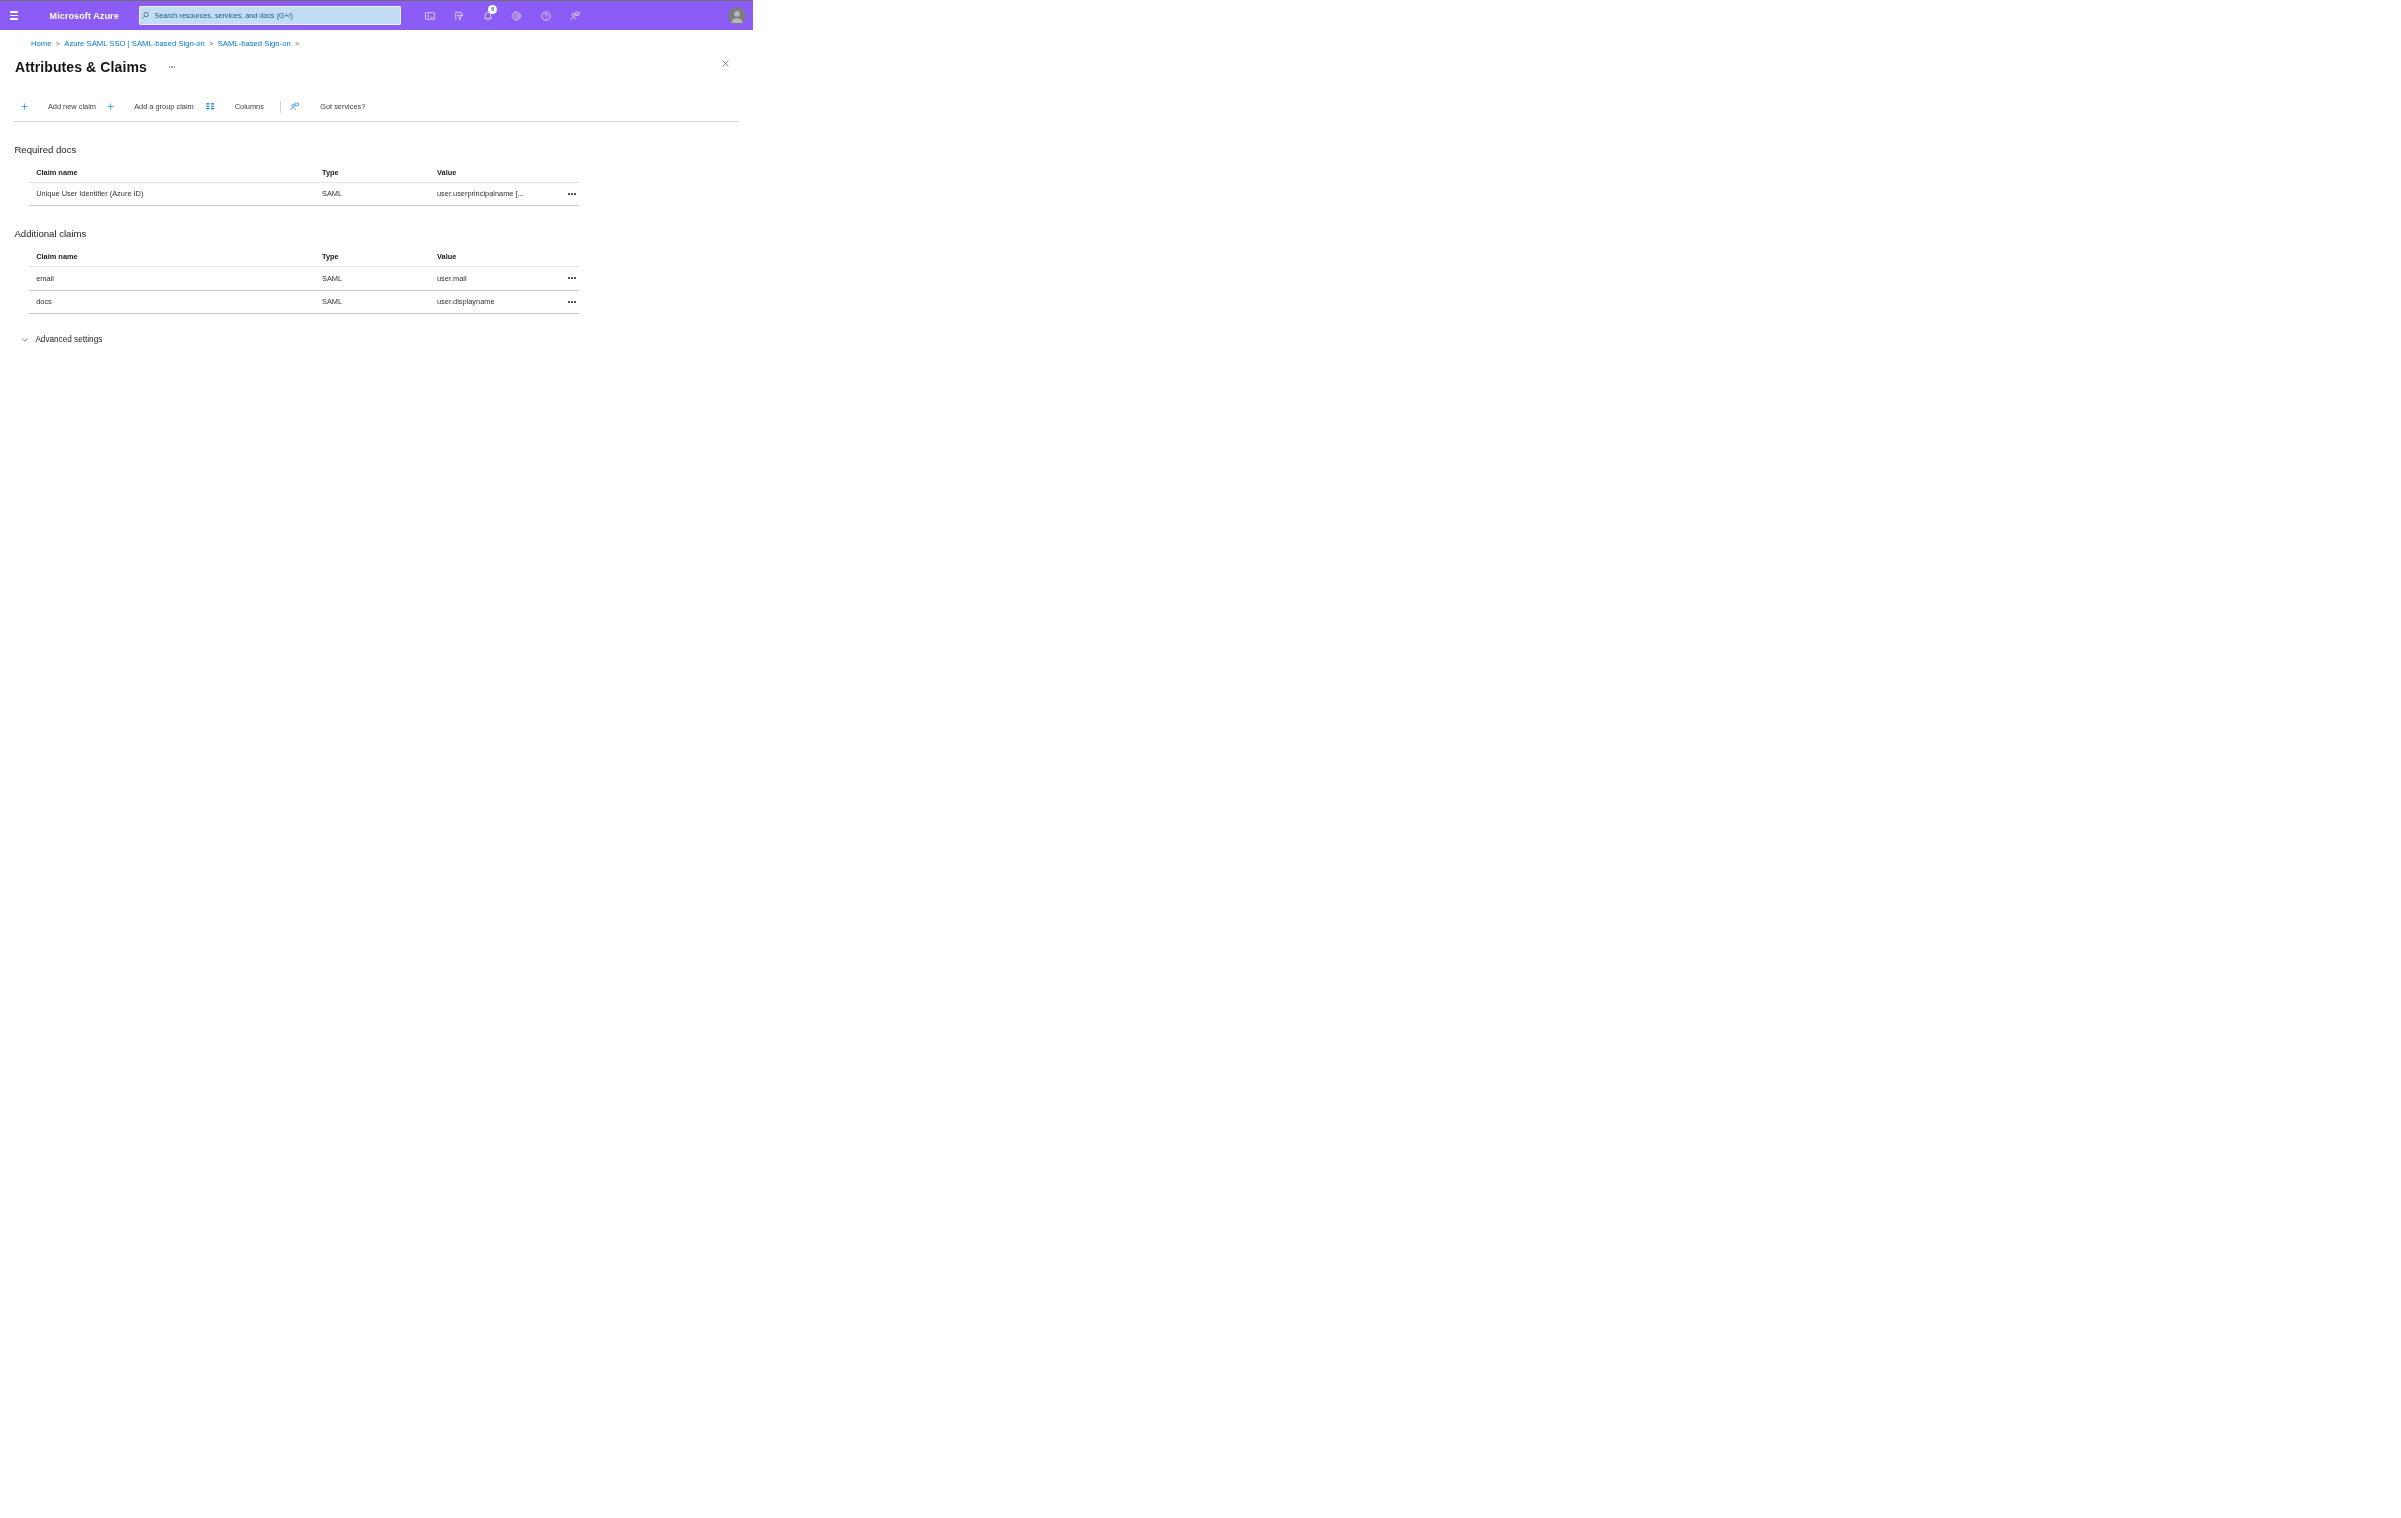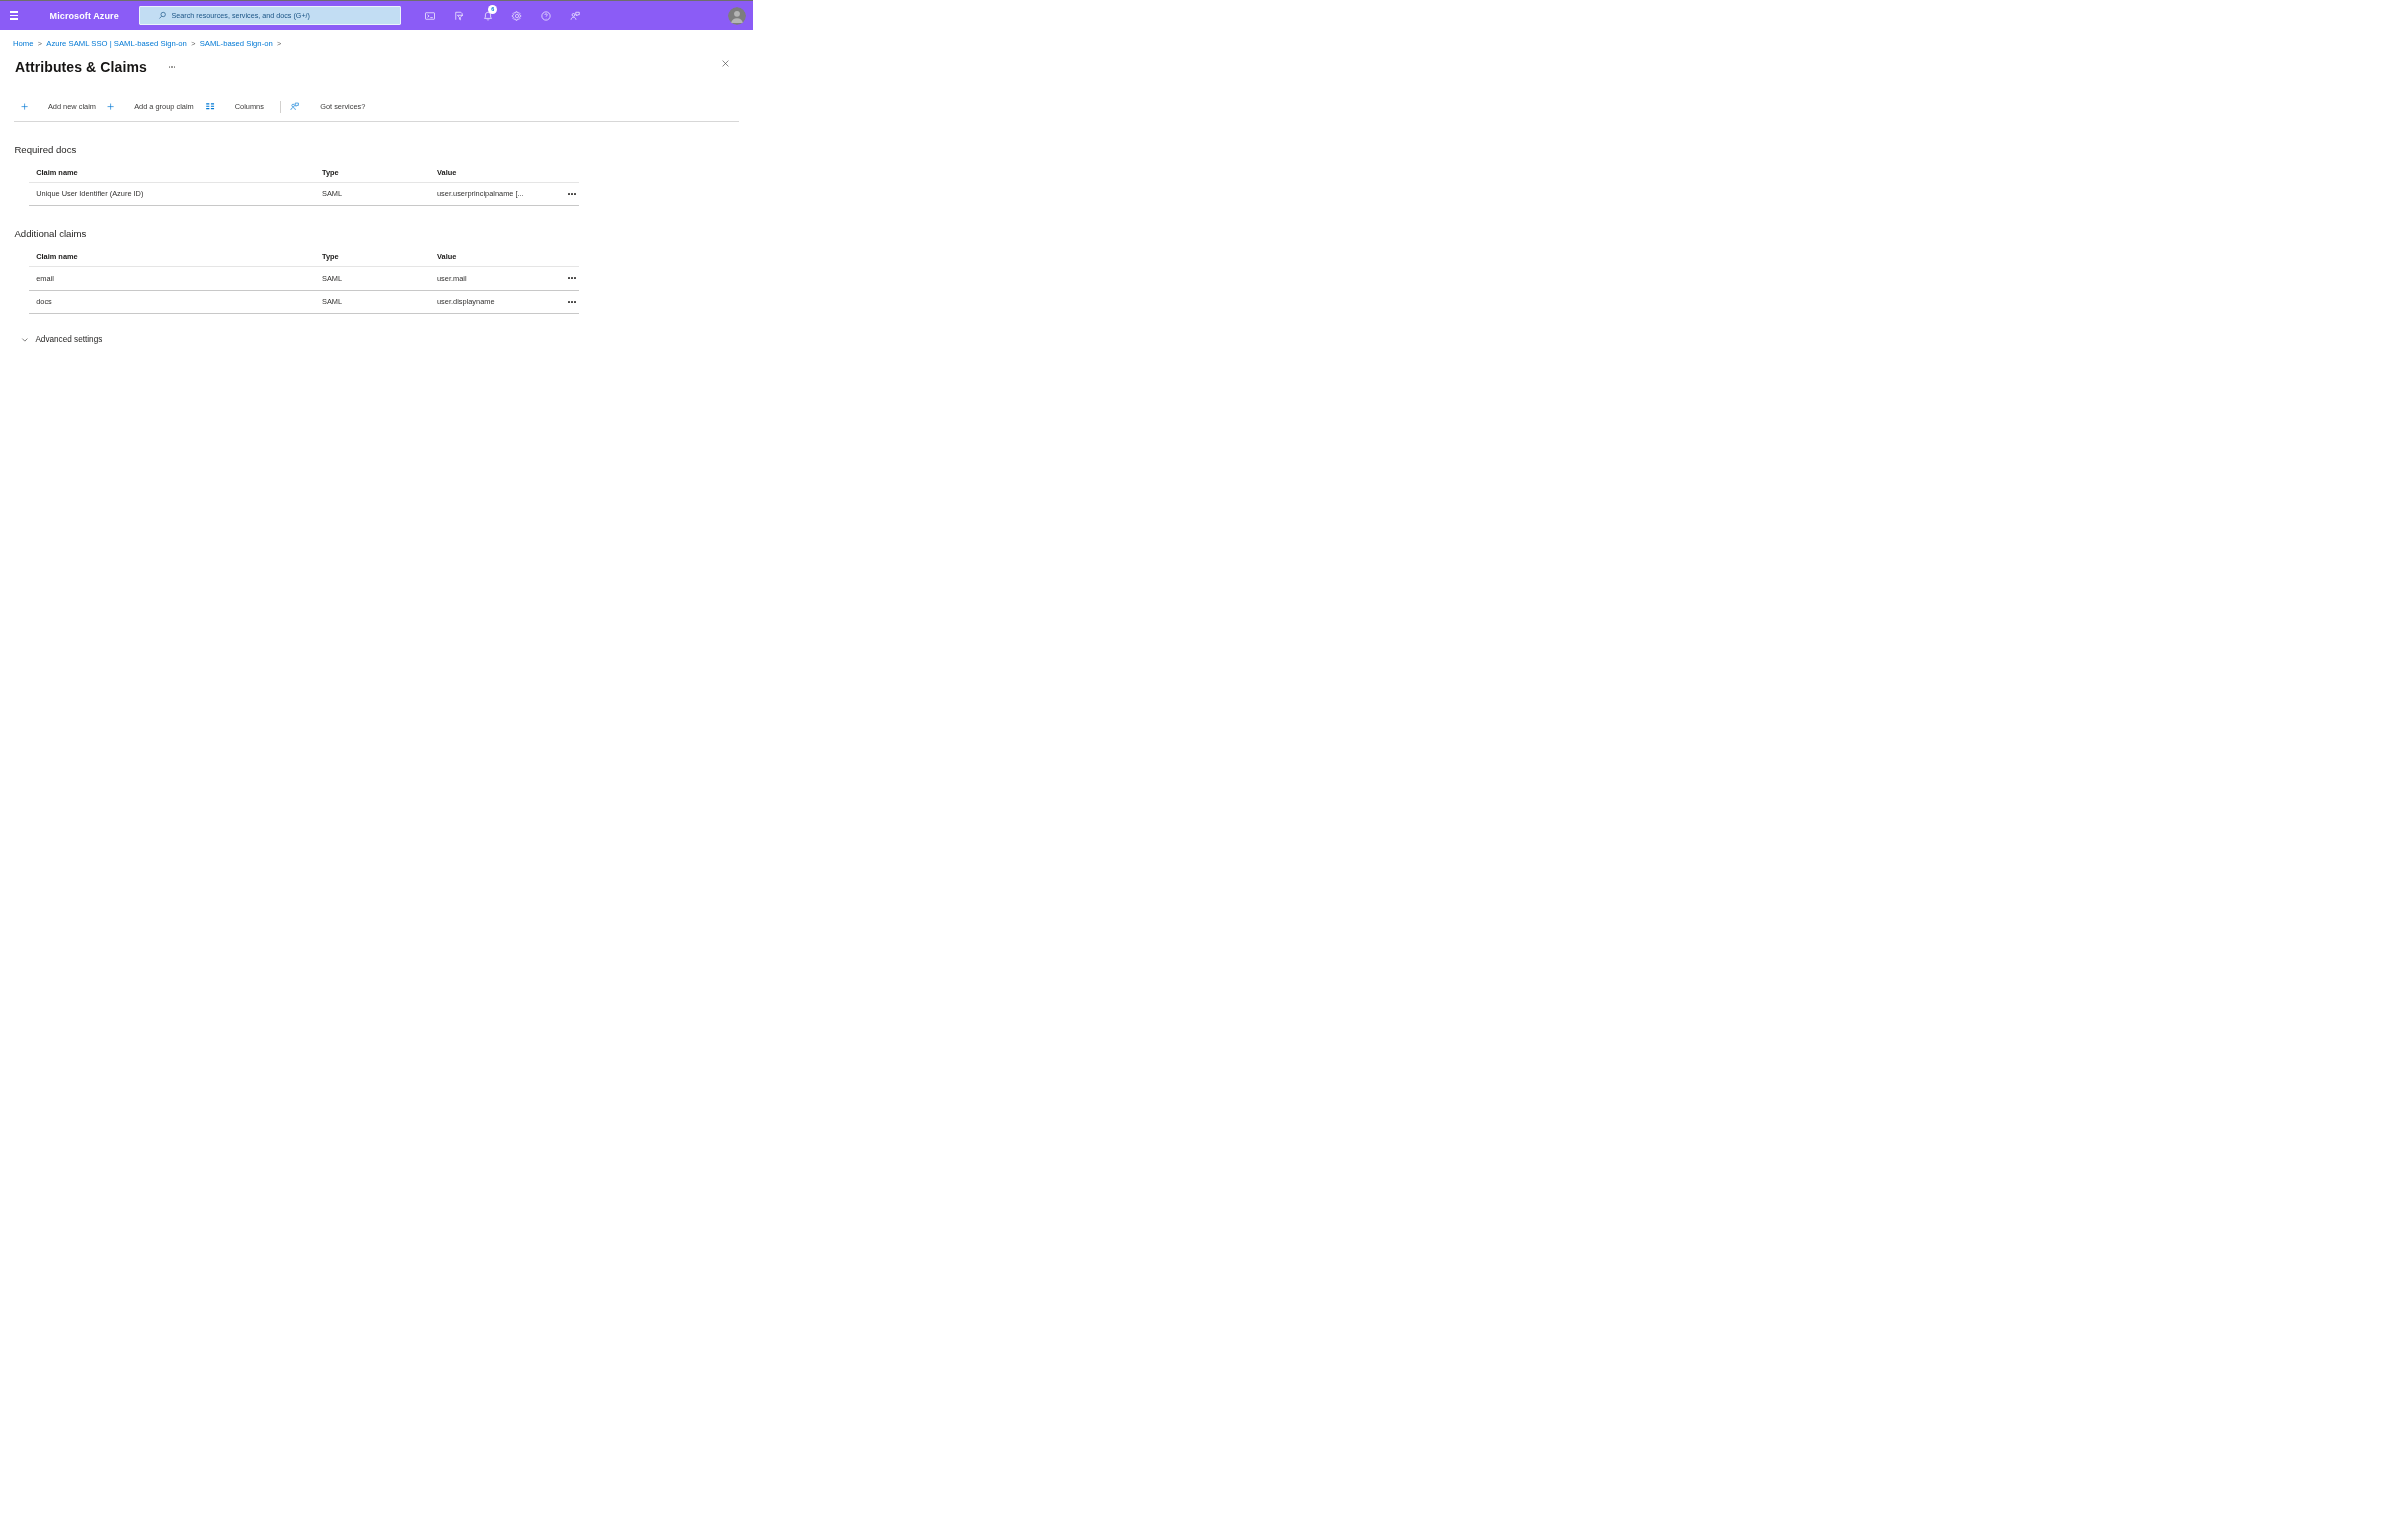--- a/index.html
+++ b/index.html
@@ -10,36 +10,36 @@
   
   .topbar { height:30px; background:#8b5cf6; border-top:0.5px solid #6e6e6e;
     display:flex; align-items:center; }
   .hamburger { width:28px; height:30px; display:flex; flex-direction:column;
     justify-content:center; align-items:center; gap:2.4px; }
   .hamburger .bar { width:8.6px; height:1.2px; background:#ffffff; display:block; }
   .brand { color:#ffffff; font-size:9px; font-weight:700; margin-left:21.6px;
     letter-spacing:0.1px; white-space:nowrap; cursor:pointer; }
   .searchbox { margin-left:20px; width:262px; height:19px; background:#c2ddf3;
     border:0.5px solid rgba(255,255,255,.65); border-radius:1.4px;
-    display:flex; align-items:center; padding:0 18px; }
+    display:flex; align-items:center; padding:0 1px; }
   .searchbox svg { flex:0 0 auto; margin-right:4.8px; }
   .searchbox input { flex:1; background:transparent; border:none; outline:none;
     font-size:7.2px; color:#1a5485; font-family:inherit; }
   .searchbox input::placeholder { color:#1a5485; opacity:1; }
   .topbar-icons { display:flex; margin-left:14.4px; }
   .tb-icon-btn { width:29px; height:30px; display:flex; align-items:center;
     justify-content:center; position:relative; }
   .badge { position:absolute; top:4.3px; left:15px; width:9px; height:9px;
     border-radius:50%; background:#ffffff; color:#0078d4; font-size:5.5px;
     font-weight:700; line-height:9px; text-align:center; }
   .avatar { margin-left:auto; margin-right:7.2px; width:18px; height:18px;
     border-radius:50%; overflow:hidden; flex:0 0 auto; }
 
   
-  .breadcrumb { margin:9px 0 0 13px; font-size:7.7px; display:flex;
+  .breadcrumb { margin:9px 0 0 31px; font-size:7.7px; display:flex;
     align-items:center; gap:4.3px; white-space:nowrap; }
   .breadcrumb a { color:#0078d4; text-decoration:none; cursor:pointer; }
   .breadcrumb .sep { color:#5f5e5c; font-size:7.2px; }
 
   
   .title-row { position:relative; margin:9.6px 0 0 15px; height:19px;
     display:flex; align-items:center; }
   h1 { font-size:14px; font-weight:700; color:#161514; letter-spacing:0.1px; }
   .more-btn { margin-left:20.7px; display:flex; gap:1.4px; align-items:center;
     padding:2.9px 1px; }

